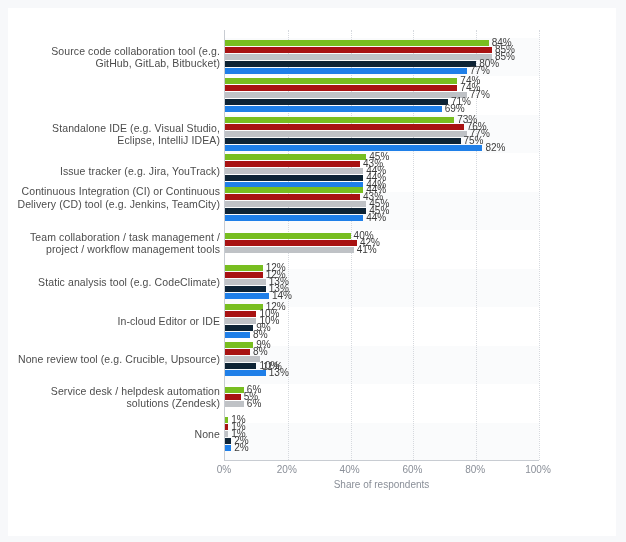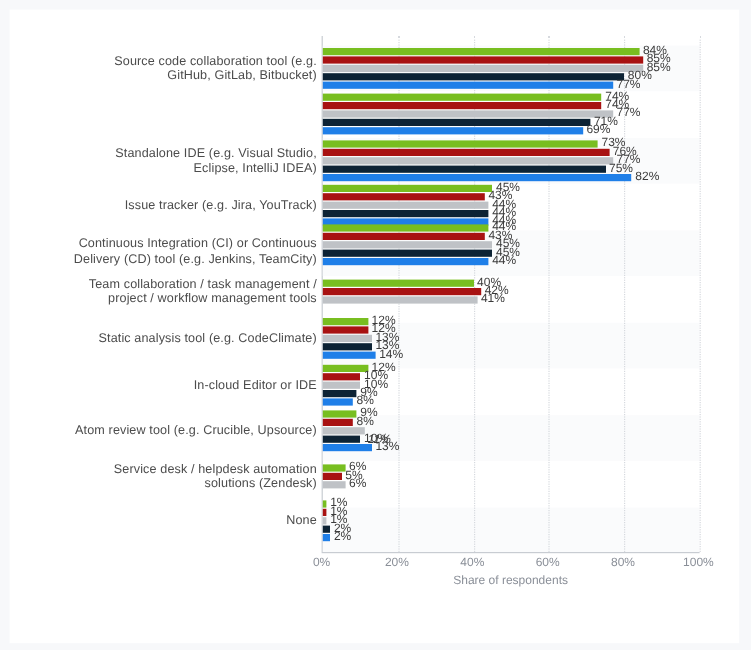--- a/index.html
+++ b/index.html
@@ -16,21 +16,20 @@
     overflow: hidden;
   }
 
   
   .chart-area {
     position: absolute;
     left: 0;
     top: 0;
     width: 512px;
     height: 498px;
-    margin-left: 44px;
   }
 
   
   .cat-labels {
     position: absolute;
     left: 8px;
     top: 30px;
     width: 212px;
     height: 430px;
   }
@@ -170,25 +169,25 @@
   <div class="left-strip"></div>
   <div class="right-strip"></div>
   <div class="bottom-strip"></div>
 
   <div class="chart-area">
 
     <div class="cat-labels" id="cat-labels">
         <div class="cat-label" style="top: 14.5px;">Source code collaboration tool (e.g. GitHub, GitLab, Bitbucket)</div>
         <div class="cat-label" style="top: 91.5px;">Standalone IDE (e.g. Visual Studio, Eclipse, IntelliJ IDEA)</div>
         <div class="cat-label" style="top: 134.5px;">Issue tracker (e.g. Jira, YouTrack)</div>
-        <div class="cat-label" style="top: 167px;">Continuous Integration (CI) or Continuous Delivery (CD) tool (e.g. Jenkins, TeamCity)</div>
+        <div class="cat-label" style="top: 155px;">Continuous Integration (CI) or Continuous Delivery (CD) tool (e.g. Jenkins, TeamCity)</div>
         <div class="cat-label" style="top: 200.5px;">Team collaboration / task management / project / workflow management tools</div>
         <div class="cat-label" style="top: 284.5px;">In-cloud Editor or IDE</div>
         <div class="cat-label" style="top: 245.5px;">Static analysis tool (e.g. CodeClimate)</div>
-        <div class="cat-label" style="top: 322.5px;">Atom review tool (e.g. Crucible, Upsource)</div>
+        <div class="cat-label" style="top: 322.5px;">None review tool (e.g. Crucible, Upsource)</div>
         <div class="cat-label" style="top: 397.5px;">None</div>
         <div class="cat-label" style="top: 354.5px;">Service desk / helpdesk automation solutions (Zendesk)</div>
       </div>
 
     <div class="plot" id="plot">
         <div class="plot-bg-band" style="top: 8px; height: 38px;"></div>
         <div class="plot-bg-band" style="top: 85px; height: 38px;"></div>
         <div class="plot-bg-band" style="top: 162px; height: 38px;"></div>
         <div class="plot-bg-band" style="top: 239px; height: 38px;"></div>
         <div class="plot-bg-band" style="top: 316px; height: 38px;"></div>

